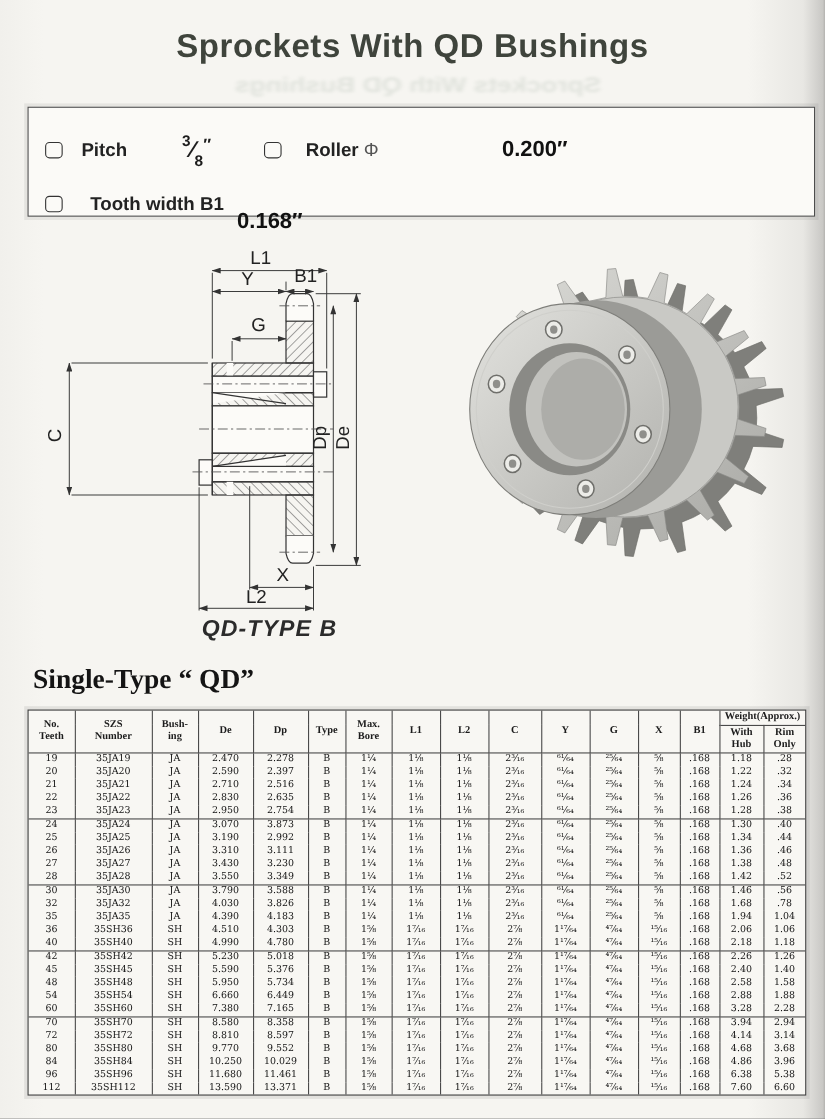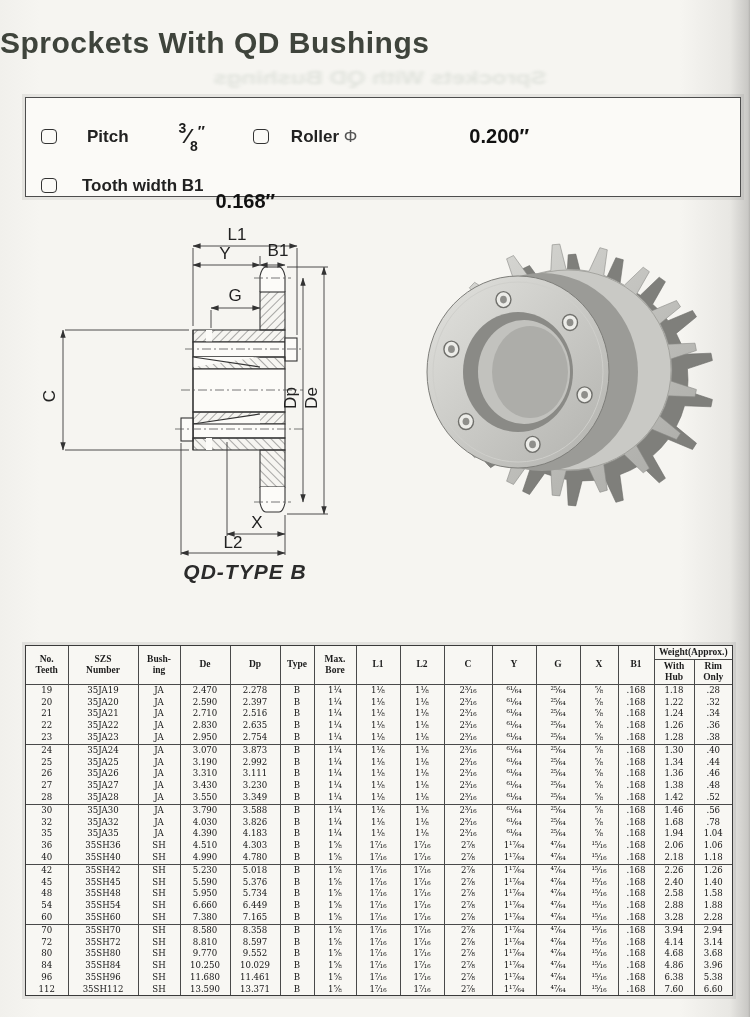--- a/index.html
+++ b/index.html
@@ -1,19 +1,19 @@
 <!DOCTYPE html>
 <html><head>
 <meta charset="utf-8">
 <style>
   html,body{margin:0;padding:0;background:#888;}
   .page{position:relative;width:750px;height:1017px;margin:0 auto;overflow:hidden;
         background:linear-gradient(90deg,#f1f0ec 0,#f6f5f1 40px,#f6f5f1 680px,#e8e7e3 730px,#c9c8c5 748px,#b3b2af 750px);
         font-family:"Liberation Sans",sans-serif;color:#1c1c1c;}
-  .page-title{position:absolute;top:26px;left:0;width:100%;text-align:left;
+  .page-title{position:absolute;top:26px;left:0;width:100%;text-align:center;
         font-size:30px;font-weight:bold;letter-spacing:.5px;color:#3f443c;}
   .ghost{position:absolute;top:64px;left:70px;width:620px;text-align:center;font-size:24px;font-weight:bold;
         color:#6e8472;opacity:.16;filter:blur(2px);transform:scaleX(-1) scaleY(.8);}
   
   .spec-box{position:absolute;left:25px;top:97px;width:714px;height:98px;background:#fbfaf7;
         border:1.6px solid #4d4d4d;box-shadow:0 0 0 3px rgba(90,90,90,.10);}
   .spec-row{position:absolute;left:0;display:flex;align-items:center;}
   .chk{display:inline-block;width:14px;height:13px;border:1.7px solid #333;border-radius:4px;background:transparent;}
   .spec-label{font-size:17px;font-weight:bold;color:#222;}
   .spec-val{font-size:20px;font-weight:bold;color:#111;}
@@ -49,21 +49,21 @@
 <body>
 
 <div class="page">
 
   <div class="page-title">Sprockets With QD Bushings</div>
   <div class="ghost">Sprockets With QD Bushings</div>
 
   <div class="spec-box">
     <div class="spec-row" style="top:24px;left:15px;gap:0;">
       <span class="chk"></span>
-      <span class="spec-label" style="margin-left:30px;">Pitch</span>
+      <span class="spec-label" style="margin-left:17px;">Pitch</span>
       <span class="frac" style="margin-left:50px;text-align:right;">
         <sup>3</sup>⁄<sub>8</sub><span class="prime">″</span>
       </span>
       <span class="chk" style="margin-left:48px;"></span>
       <span class="spec-label" style="margin-left:22px;font-weight:600;">
         <span>Roller</span>
         <span style="color:#555;font-weight:400;">Φ</span>
       </span>
       <span class="spec-val" style="margin-left:112px;">0.200″</span>
     </div>
@@ -191,20 +191,21 @@
         <ellipse cx="111.44618164275681" cy="77.6170775456984" rx="7.5" ry="8" fill="#ecece8" stroke="#6f6f6b" stroke-width="1.4"></ellipse>
         <ellipse cx="111.44618164275681" cy="77.6170775456984" rx="3.4" ry="3.8" fill="#8f8f8b"></ellipse>
         <ellipse cx="178.0201377834176" cy="100.4843351294445" rx="7.5" ry="8" fill="#ecece8" stroke="#6f6f6b" stroke-width="1.4"></ellipse>
         <ellipse cx="178.0201377834176" cy="100.4843351294445" rx="3.4" ry="3.8" fill="#8f8f8b"></ellipse>
         <ellipse cx="126" cy="150" rx="55" ry="60" fill="#8a8a86"></ellipse>
         <ellipse cx="132" cy="150" rx="46" ry="52" fill="#c2c2be"></ellipse>
         <ellipse cx="138" cy="150" rx="38" ry="46" fill="#adada9"></ellipse>
       </g>
   </svg>
 
+  <div class="tbl-heading">Single-Type “ QD”</div>
   <div class="tbl-wrap">
     <table class="data" id="spec-table">
       <colgroup id="spec-cols">
           <col style="width: 42px;">
           <col style="width: 70px;">
           <col style="width: 42px;">
           <col style="width: 50px;">
           <col style="width: 50px;">
           <col style="width: 34px;">
           <col style="width: 42px;">

